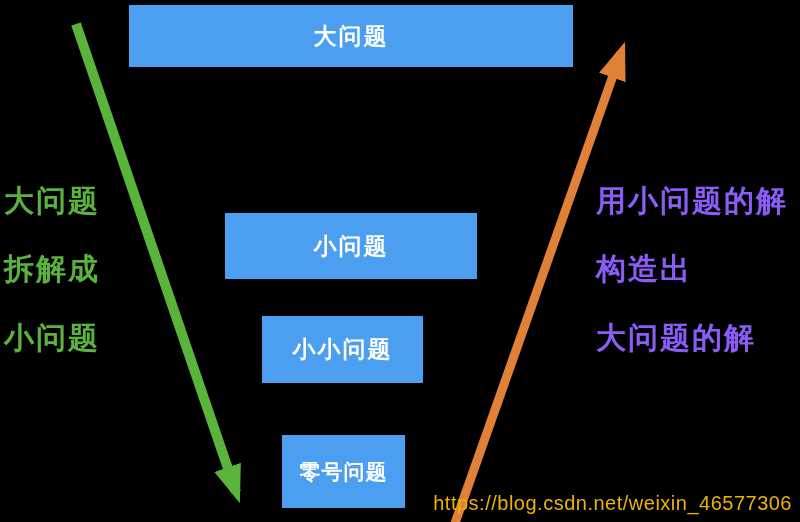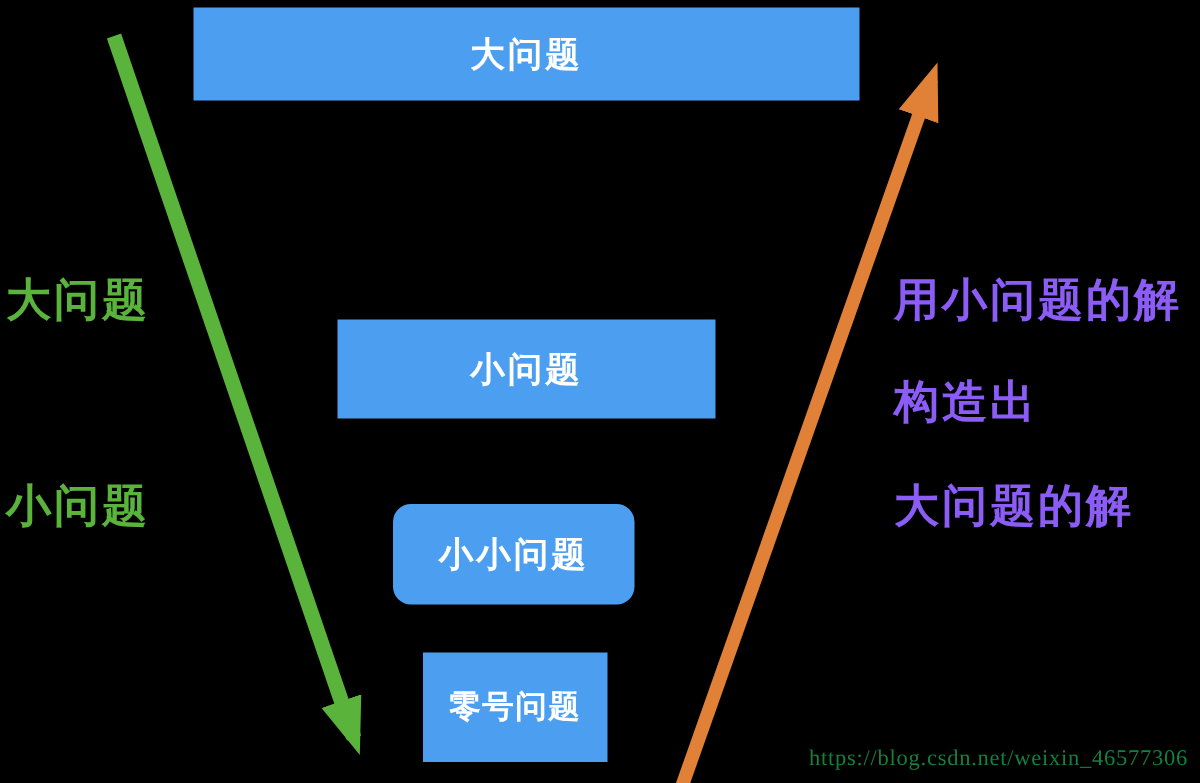--- a/index.html
+++ b/index.html
@@ -1,43 +1,43 @@
 <!DOCTYPE html>
 <html><head>
 <meta charset="utf-8">
 <style>
   html,body{margin:0;padding:0;background:#000;}
   .canvas{
     position:relative; width:800px; height:522px; overflow:hidden;
     background:#000000;
-    font-family:Liberation Serif, serif;
+    font-family:Liberation Sans, sans-serif;
   }
   .arrows{position:absolute;left:0;top:0;width:800px;height:522px;pointer-events:none;}
   .bar{
     position:absolute; background:#4C9FF0; color:#FFFFFF;
     display:flex; align-items:center; justify-content:center;
     font-weight:bold; font-size:23px; letter-spacing:2px;
     text-align:center;
   }
   #bar1{left:129px; top:5px;   width:444px; height:62px;}
   #bar2{left:180px; top:108px; width:348px; height:66px;}
   #bar3{left:225px; top:213px; width:252px; height:66px;}
-  #bar4{left:262px; top:336px; width:161px; height:67px;border-radius:12px;}
+  #bar4{left:262px; top:316px; width:161px; height:67px;}
   #bar5{left:282px; top:435px; width:123px; height:73px;
         flex-direction:row; font-size:21px; line-height:1.3; letter-spacing:1px;}
   .note{
     position:absolute; font-weight:bold; font-size:30px;
     letter-spacing:2px; white-space:nowrap; line-height:34px;
   }
   .note.green{color:#5AB43C; left:4px;}
   .note.orange{color:#8b5cf6; left:596px;}
   .row1{top:184px;} .row2{top:252px;} .row3{top:321px;}
   .watermark{
     position:absolute; right:8px; bottom:7px;
-    color:#15803d; font-size:15px; letter-spacing:0.5px;
+    color:#eab308; font-size:20px; letter-spacing:0.5px;
   }
 </style>
 </head>
 <body>
 
 <div class="canvas">
 
   <svg class="arrows" viewBox="0 0 800 522" xmlns="http://www.w3.org/2000/svg">
     <defs>
       <marker id="ah-g" markerUnits="userSpaceOnUse" markerWidth="44" markerHeight="36" refX="26" refY="17" orient="auto">
@@ -58,20 +58,21 @@
     <span>小问题</span>
   </div>
   <div class="bar" id="bar4">
     <span>小小问题</span>
   </div>
   <div class="bar" id="bar5">
     <span>零号问题</span>
   </div>
 
   <div class="note green row1">大问题</div>
+  <div class="note green row2">拆解成</div>
   <div class="note green row3">小问题</div>
 
   <div class="note orange row1">用小问题的解</div>
   <div class="note orange row3">大问题的解</div>
   <div class="note orange row2">构造出</div>
 
   <div class="watermark">https://blog.csdn.net/weixin_46577306</div>
 
 </div>
 

